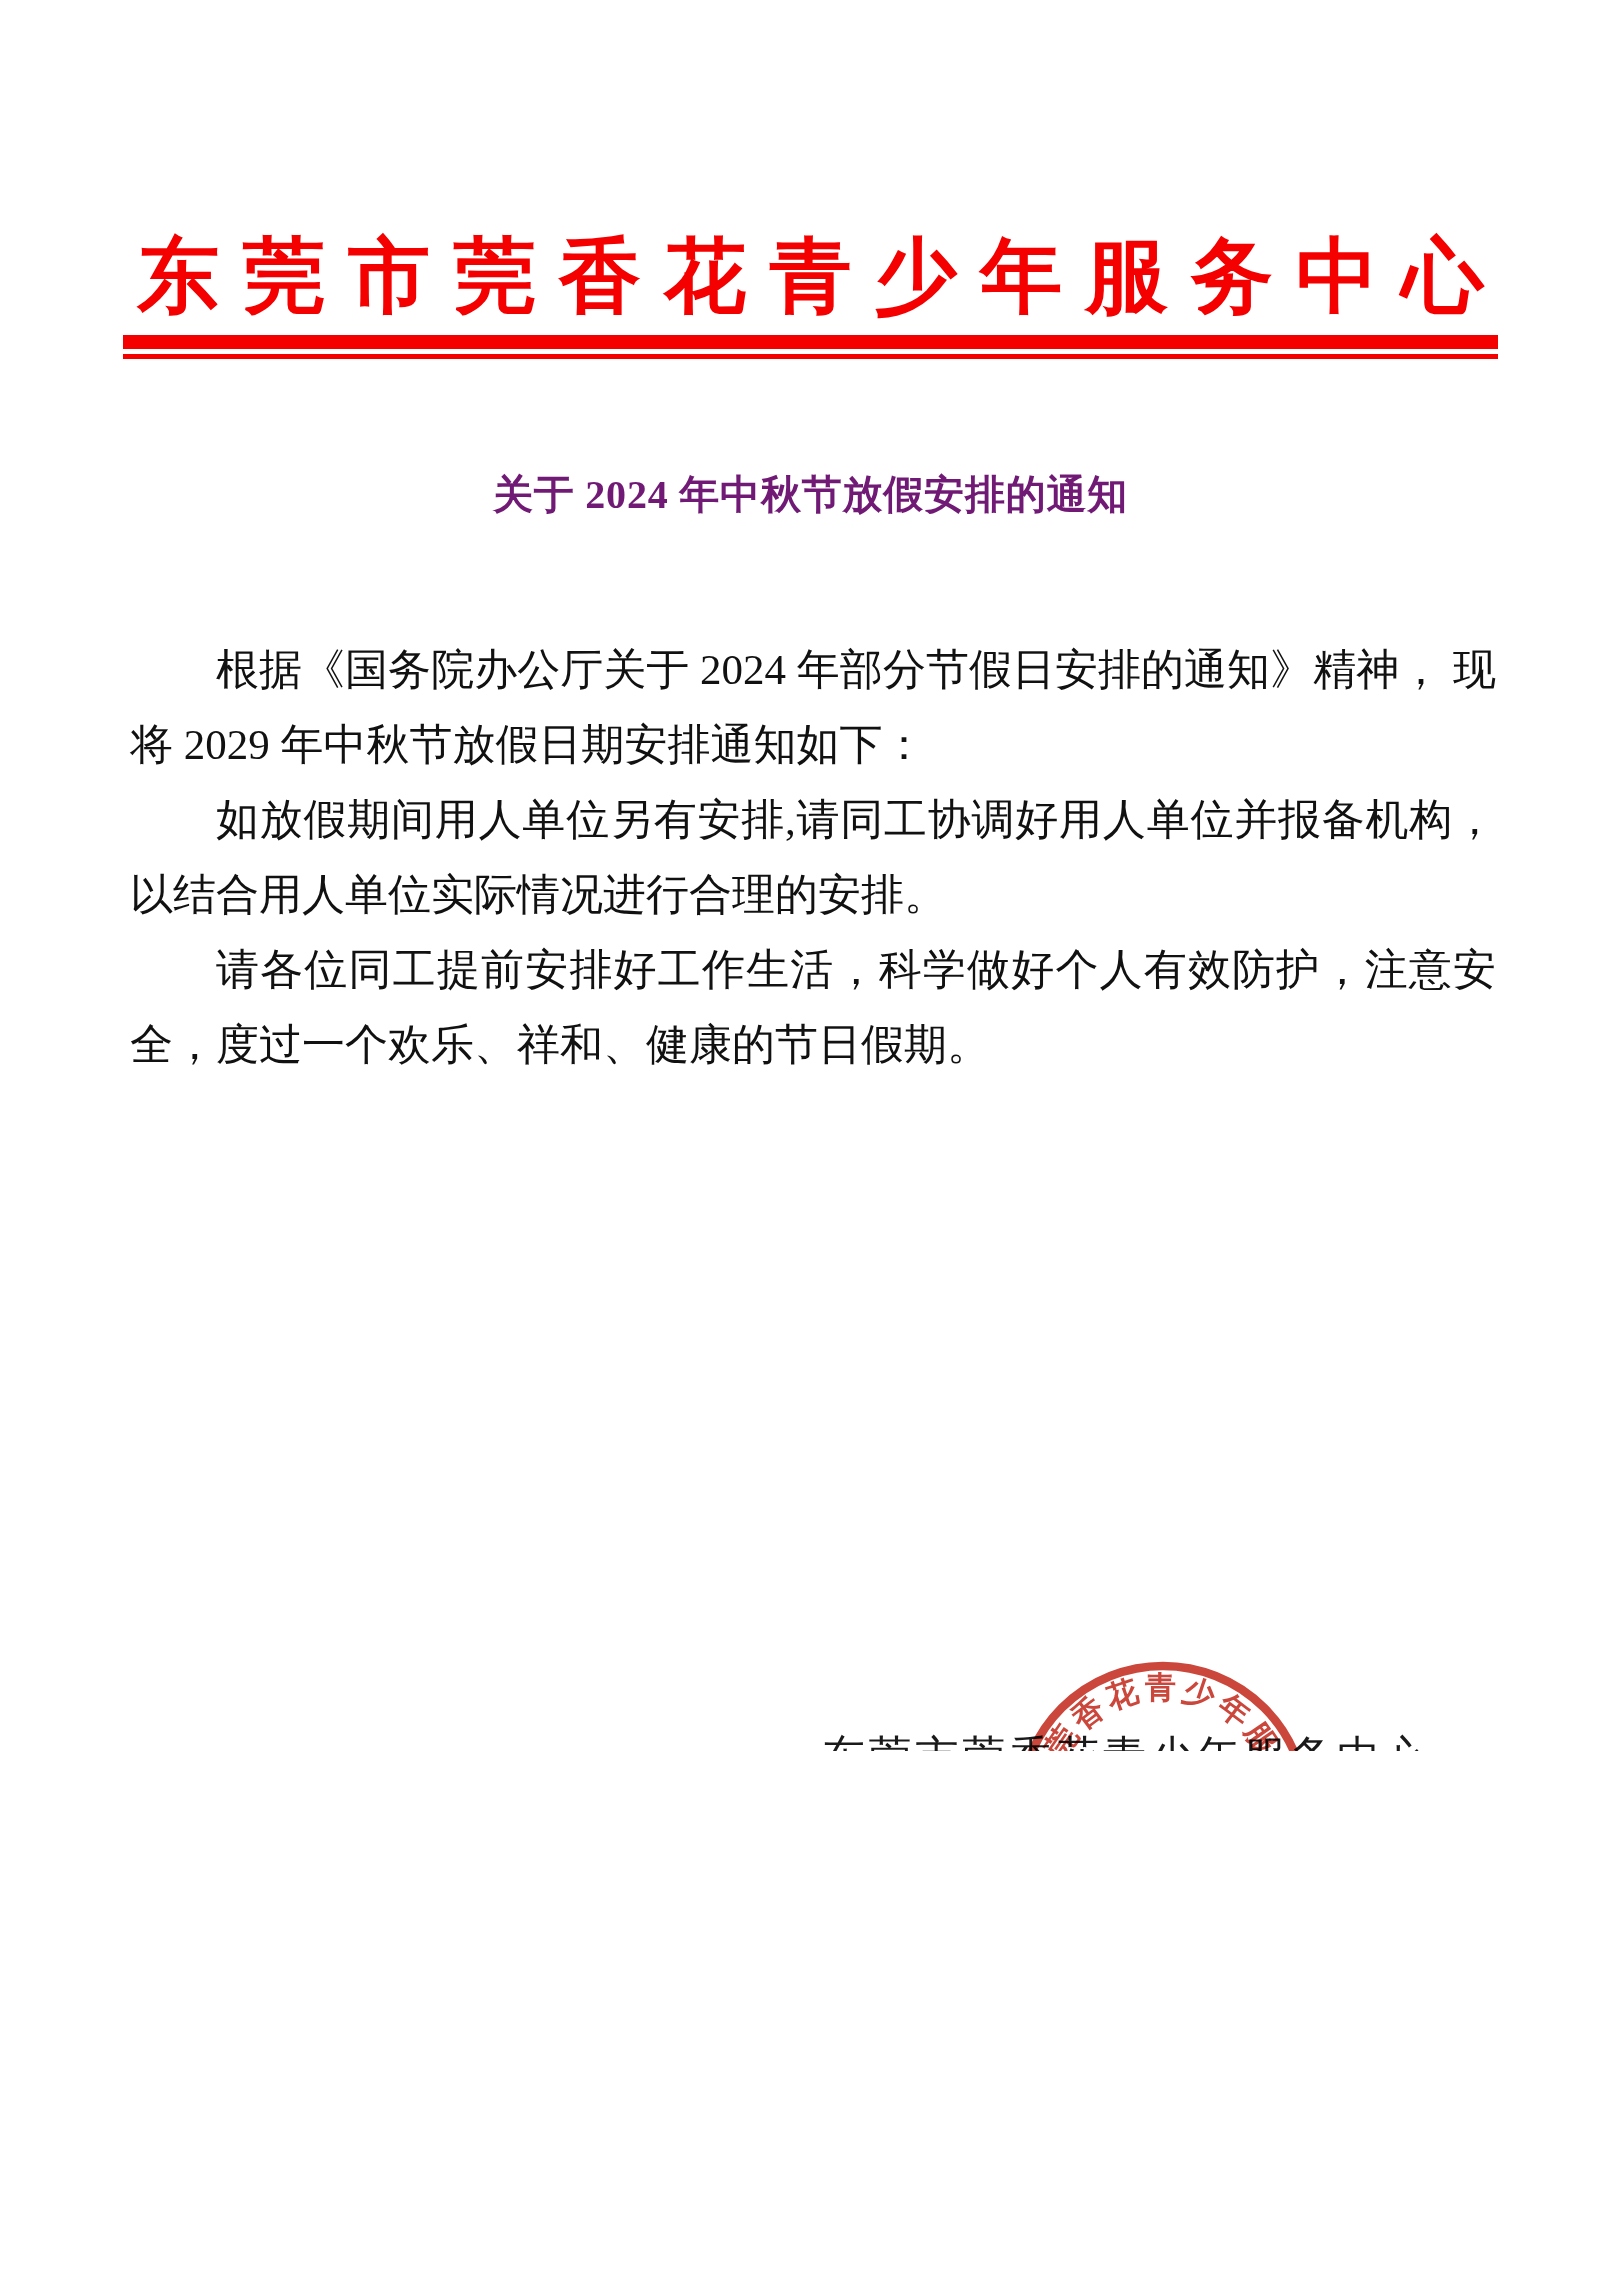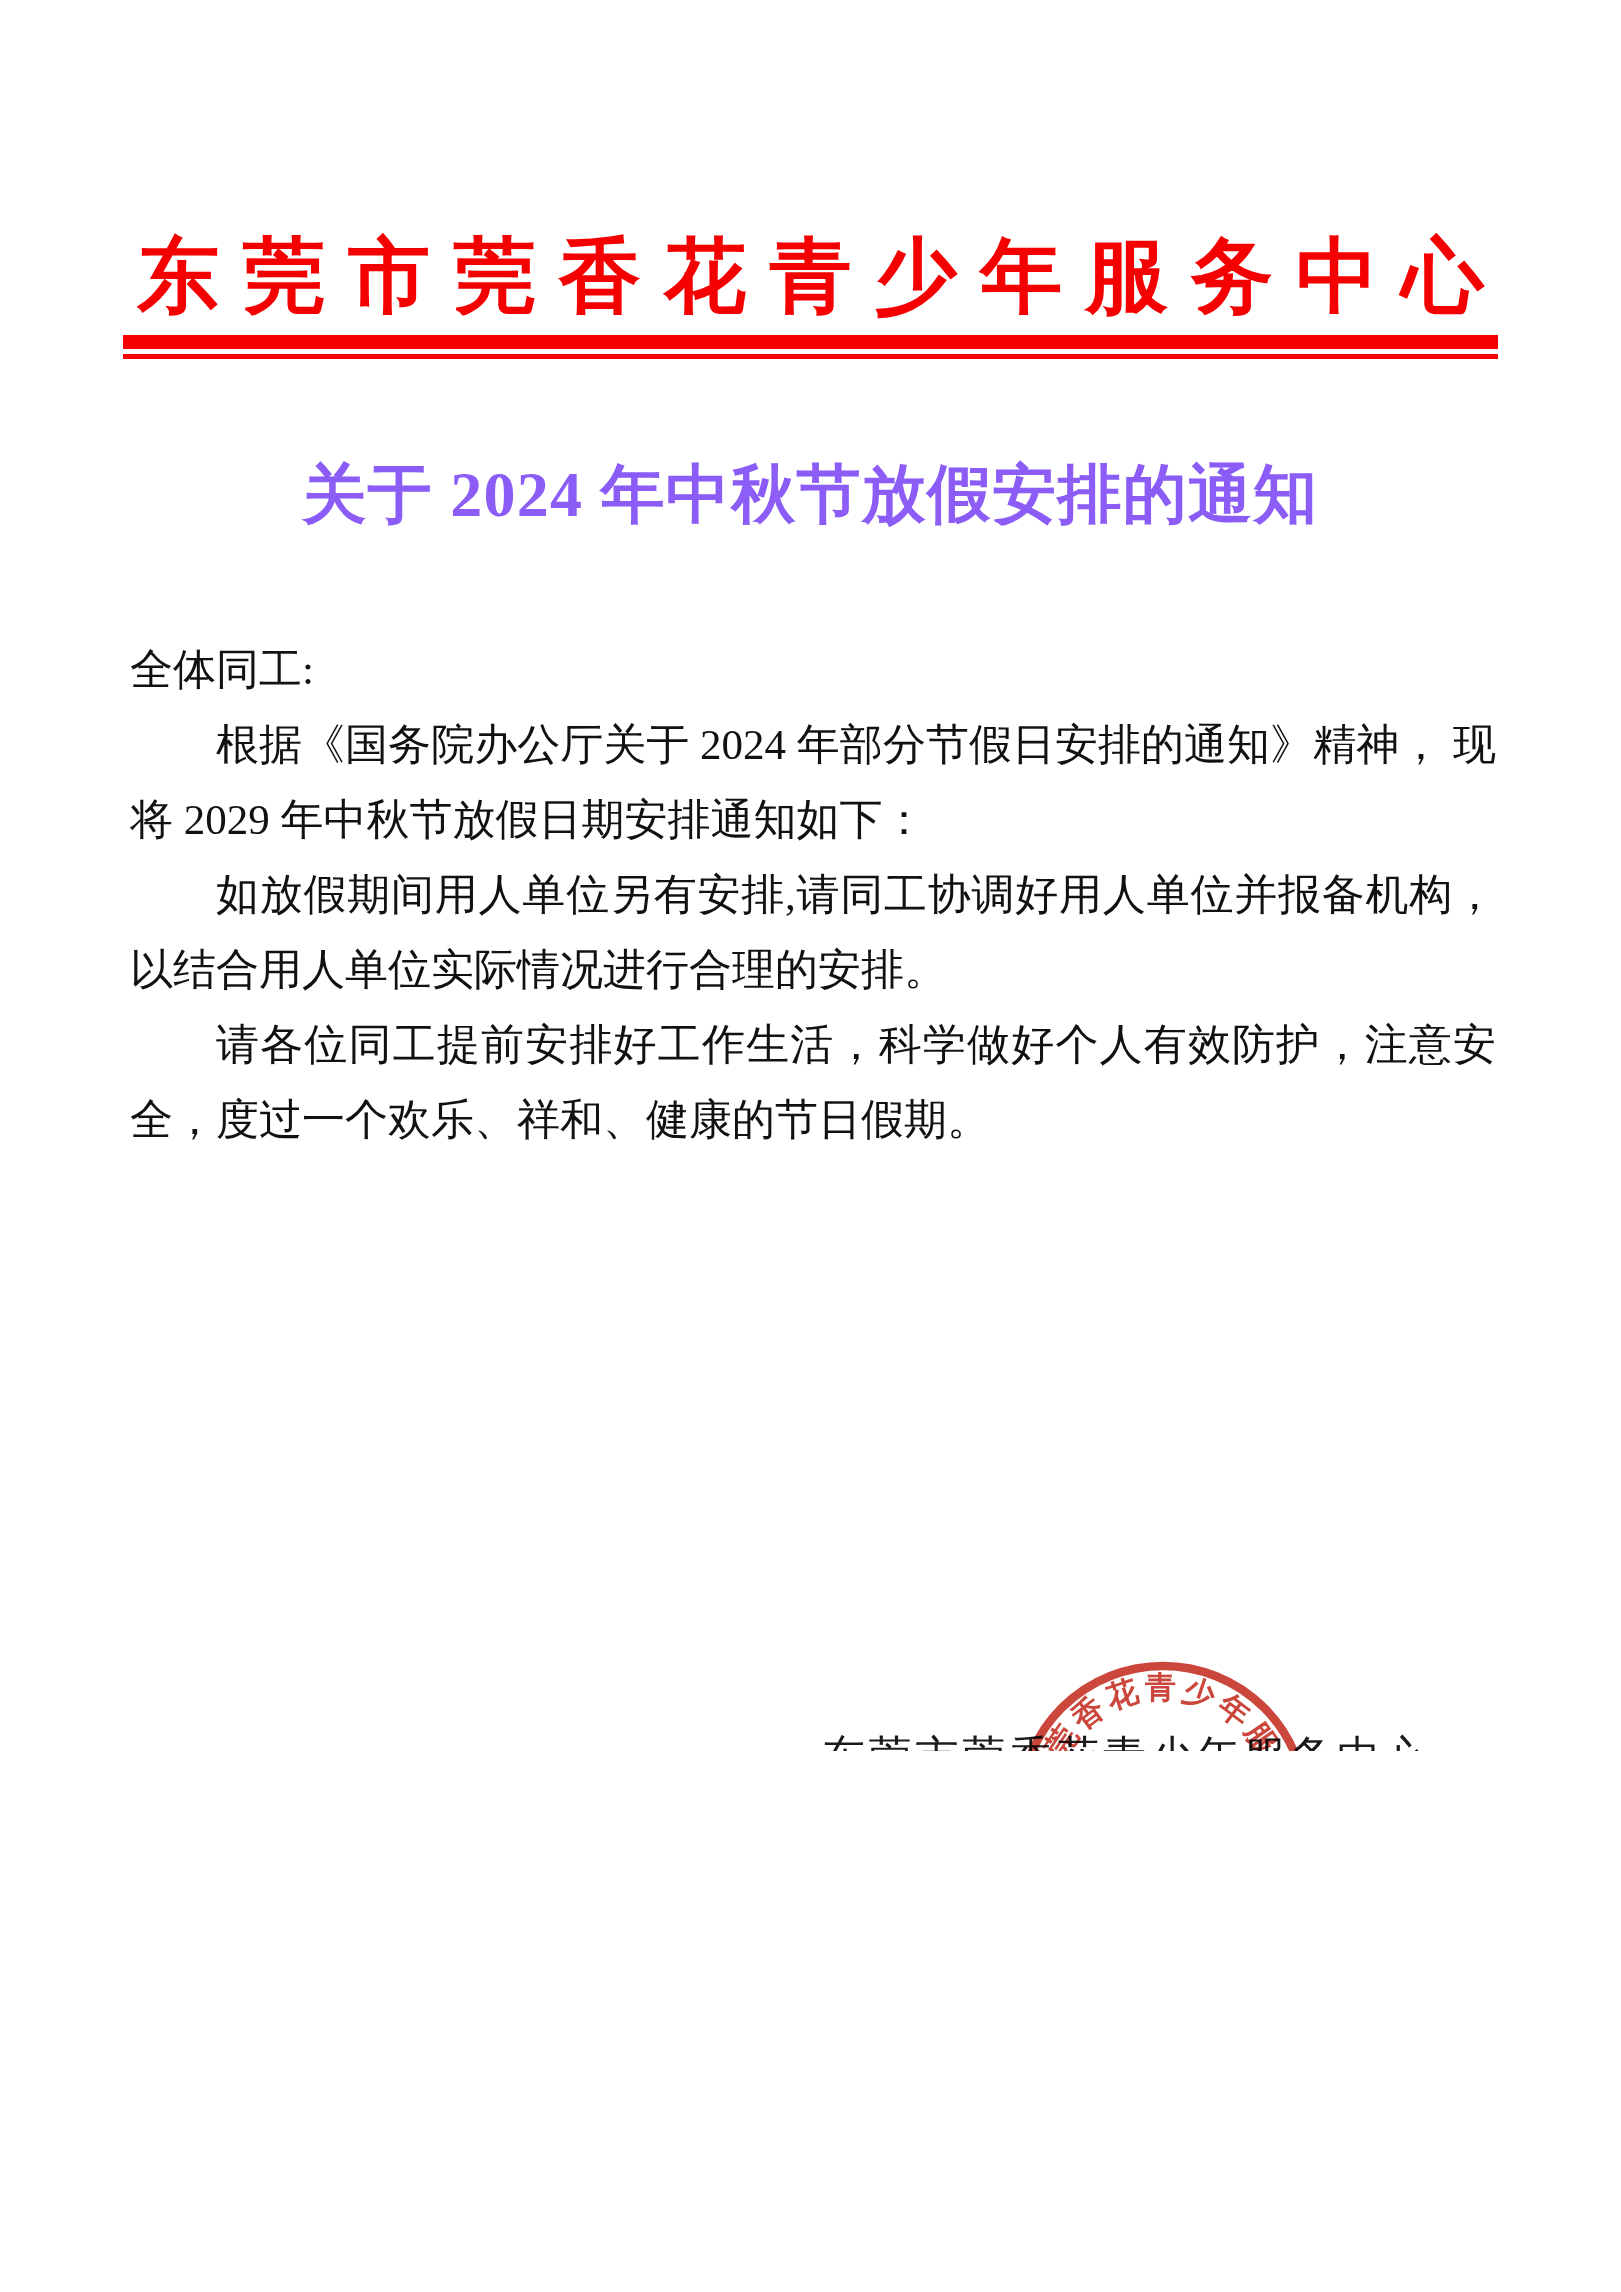--- a/index.html
+++ b/index.html
@@ -39,24 +39,24 @@
   .rule-footer-thick { top: 2133px; height: 12.7px; }
   .rule-footer-thin  { top: 2151px; height: 4.9px; }
 
   
   .notice-title {
     position: absolute;
     top: 459px;
     left: 0;
     right: 0;
     text-align: center;
-    font-size: 64px;
+    font-size: 40px;
     line-height: 71px;
     font-weight: bold;
-    color: #8b5cf6;
+    color: #701a75;
     letter-spacing: 0.02em;
   }
 
   
   .body-text {
     position: absolute;
     top: 632px;
     left: 130px;
     right: 125px;
     font-size: 43px;
@@ -115,21 +115,20 @@
 
 <div class="page">
 
   <div class="letterhead-name">东莞市莞香花青少年服务中心</div>
   <div class="rule rule-header-thick"></div>
   <div class="rule rule-header-thin"></div>
 
   <div class="notice-title">关于 2024 年中秋节放假安排的通知</div>
 
   <div class="body-text">
-    <p class="salutation">全体同工:</p>
     <p>根据《国务院办公厅关于 2024 年部分节假日安排的通知》精神， 现将 2029 年中秋节放假日期安排通知如下：</p>
     <p>如放假期间用人单位另有安排,请同工协调好用人单位并报备机构， 以结合用人单位实际情况进行合理的安排。</p>
     <p>请各位同工提前安排好工作生活，科学做好个人有效防护，注意安全，度过一个欢乐、祥和、健康的节日假期。</p>
   </div>
 
   <div class="sig-org">东莞市莞香花青少年服务中心</div>
   <div class="sig-date">2024 年 9 月 9 日</div>
 
   <div class="seal">
     <svg viewBox="0 0 340 340">

